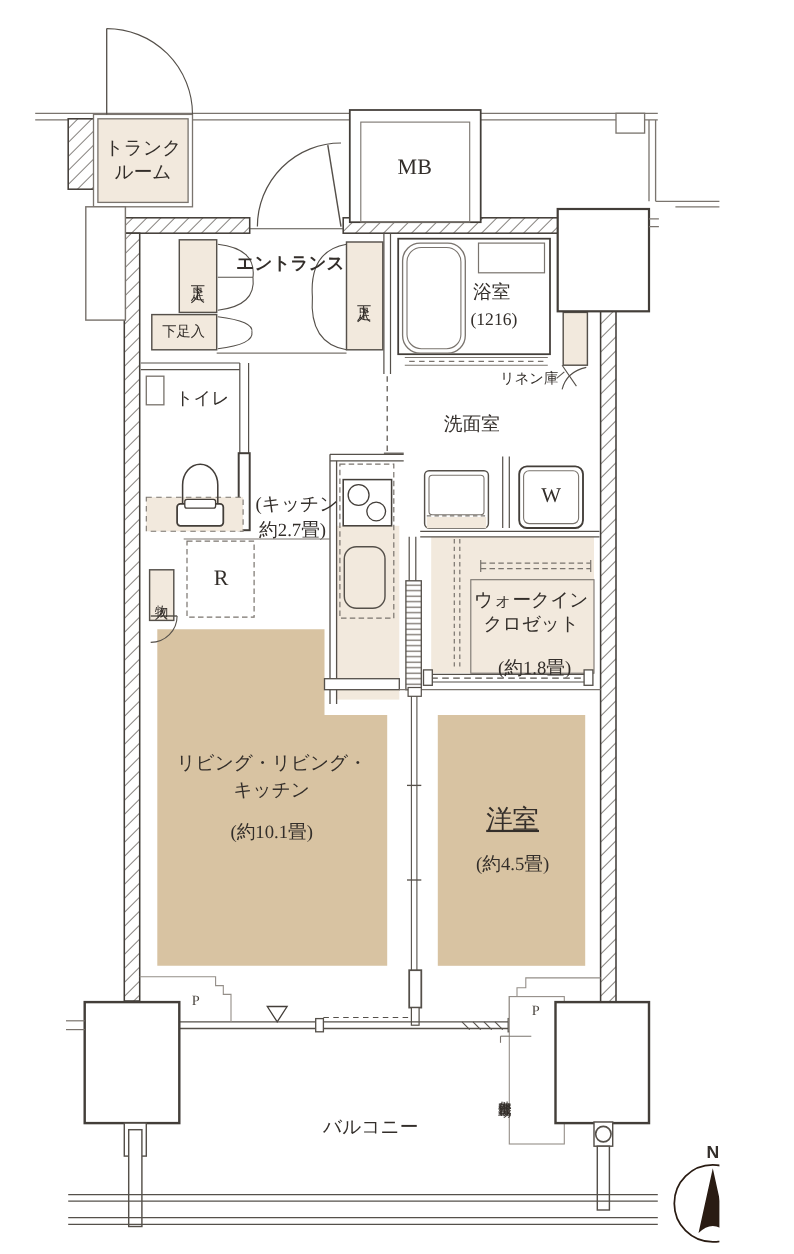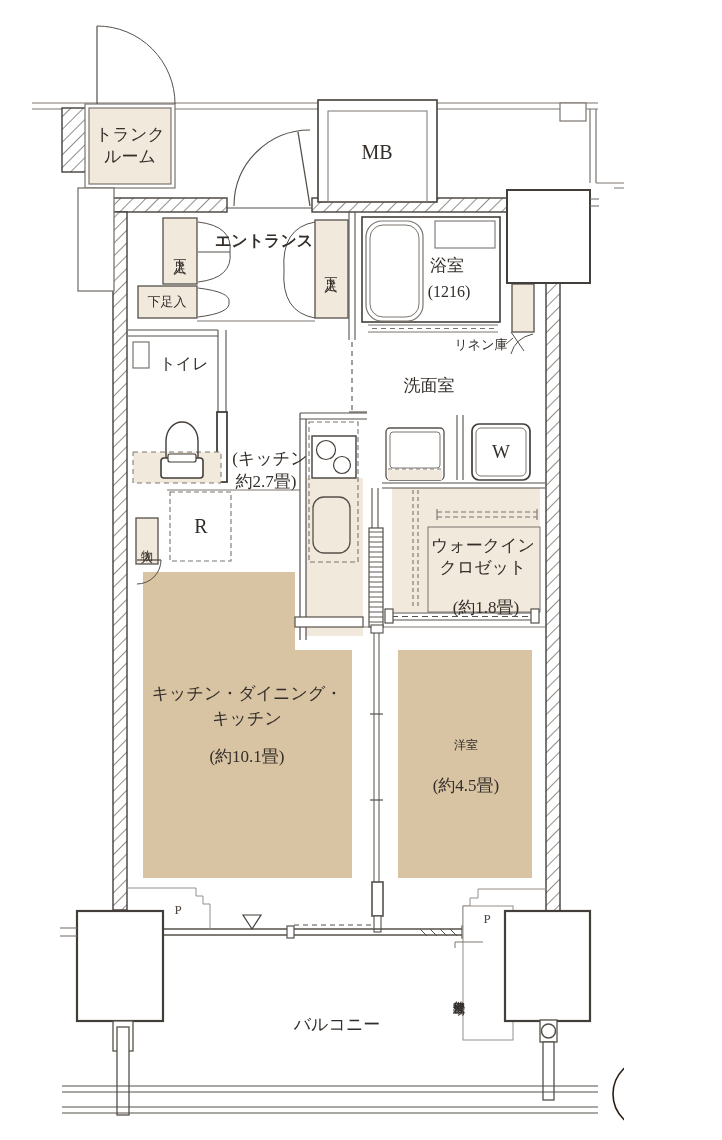--- a/index.html
+++ b/index.html
@@ -1,23 +1,23 @@
 <!DOCTYPE html>
 <html><head>
 <meta charset="utf-8">
 <style>
   html,body{margin:0;padding:0;background:#fff;}
   #plan{position:relative;width:624px;height:1140px;background:#ffffff;overflow:hidden;
-        font-family:"Liberation Serif","DejaVu Serif",serif;color:#332e2a;}
+        font-family:"Liberation Serif","DejaVu Serif",serif;color:#332e2a;padding-left:30px;}
   #plan svg{position:absolute;left:0;top:0;}
   .lbl{position:absolute;transform:translate(-50%,-50%);white-space:pre-line;text-align:center;
        line-height:1.3;color:#332e2a;}
   .vtext{writing-mode:vertical-rl;text-orientation:upright;letter-spacing:1px;line-height:1;}
   .s17{font-size:17px;} .s16{font-size:16px;} .s15{font-size:17px;} .s13{font-size:13px;}
-  .s12{font-size:12px;} .s20{font-size:20px;} .s19{font-size:19px;} .s18{font-size:12px;}
+  .s12{font-size:12px;} .s20{font-size:20px;} .s19{font-size:19px;} .s18{font-size:24px;text-decoration:underline;}
   .gray{color:#4a453f;}
   .north{font-family:"Liberation Sans","DejaVu Sans",sans-serif;font-weight:bold;font-size:16px;}
 </style>
 </head>
 <body>
 
 <div id="plan">
 <svg width="722" height="1140" viewBox="0 0 722 1140">
   <defs>
     <pattern id="hatch" width="9" height="9" patternUnits="userSpaceOnUse" patternTransform="rotate(45)">
@@ -274,21 +274,21 @@
   <div class="lbl s17" style="left:429px;top:386px;">洗面室</div>
   <div class="lbl s19" style="left:501px;top:452px;">W</div>
   <div class="lbl s16" style="left:184px;top:364px;">トイレ</div>
   <div class="lbl s15" style="left:270px;top:459px;">(キッチン</div>
   <div class="lbl s15" style="left:266px;top:482px;">約2.7畳)</div>
   <div class="lbl s20" style="left:201px;top:526px;">R</div>
   <div class="lbl s12 vtext" style="left:147px;top:541px;">物入</div>
   <div class="lbl s15" style="left:483px;top:546px;">ウォークイン</div>
   <div class="lbl s15" style="left:483px;top:568px;text-align:center;">クロゼット</div>
   <div class="lbl s15" style="left:486px;top:608px;">(約1.8畳)</div>
-  <div class="lbl s17" style="left:247px;top:694px;">キッチン・ダイニング・</div>
+  <div class="lbl s17" style="left:247px;top:694px;">リビング・リビング・</div>
   <div class="lbl s17" style="left:247px;top:719px;">キッチン</div>
   <div class="lbl s17" style="left:247px;top:757px;">(約10.1畳)</div>
   <div class="lbl s18" style="left:466px;top:746px;">洋室</div>
   <div class="lbl s17" style="left:466px;top:786px;">(約4.5畳)</div>
   <div class="lbl s17" style="left:337px;top:1025px;">バルコニー</div>
   <div class="lbl s12 vtext" style="left:459px;top:993px;">室外機置場</div>
   <div class="lbl s13 gray" style="left:178px;top:910px;">P</div>
   <div class="lbl s13 gray" style="left:487px;top:919px;">P</div>
   <div class="lbl north" style="left:648px;top:1049px;">N</div>
 </div>

